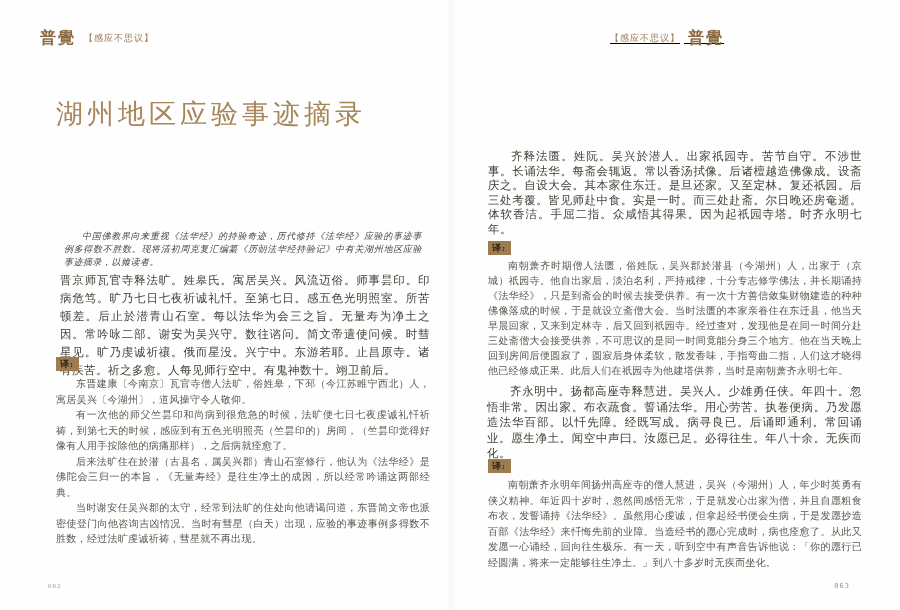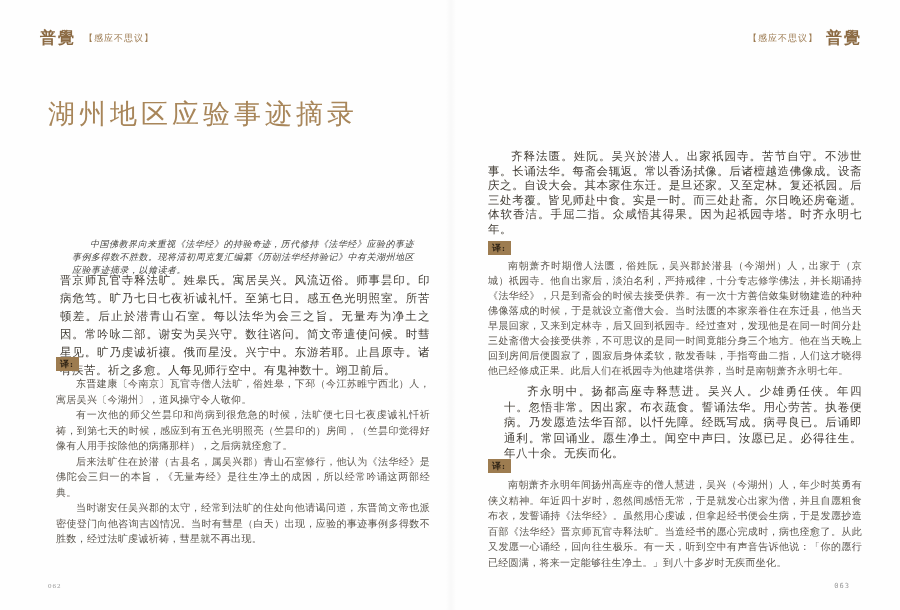--- a/index.html
+++ b/index.html
@@ -11,49 +11,49 @@
   .book{position:absolute;inset:0;background:#fefefe;}
   .gutter{
     position:absolute;left:446px;top:0;width:10px;height:610px;
     background:linear-gradient(90deg,rgba(0,0,0,0) 0%,rgba(0,0,0,0.025) 50%,rgba(0,0,0,0) 100%);
   }
   .page{position:absolute;top:0;height:495px;}
   .page-left{left:40px;width:392px;}
   .page-right{left:468px;width:394px;}
 
   .hdr{position:absolute;top:28px;left:0;right:0;white-space:nowrap;}
-  .hdr-right{text-align:right;}
+  .hdr-right{text-align:center;text-decoration:underline;}
   .brand{
     font-size:16px;font-weight:bold;color:#8b6a43;letter-spacing:2px;
     vertical-align:middle;
   }
   .tagline{
     font-size:9px;color:#9c7a50;letter-spacing:1px;vertical-align:middle;
     margin:0 4px;
   }
 
   .doc-title{
-    position:absolute;top:96px;left:8px;margin:0;
+    position:absolute;top:96px;left:16px;margin:0;
     font-size:27px;font-weight:normal;color:#a8865a;letter-spacing:4px;
   }
 
   .intro{
-    position:absolute;top:222px;left:16px;right:2px;margin:16px;
+    position:absolute;top:222px;left:16px;right:2px;margin:8px;
     font-size:9px;line-height:13px;color:#474743;font-style:italic;
     text-indent:2em;text-align:justify;letter-spacing:0.5px;
   }
 
   .passage{
     margin:0;font-size:11.5px;color:#433e36;text-align:justify;
     letter-spacing:0.5px;
     font-family:Liberation Serif, serif;
   }
   .passage-left{position:absolute;top:271px;left:20px;right:2px;line-height:18px;}
   .passage-r1{position:absolute;top:149px;left:20px;right:0;line-height:14.5px;text-indent:2em;}
-  .passage-r2{position:absolute;top:384px;left:36px;right:0;line-height:15.5px;text-indent:2em;}
+  .passage-r2{position:absolute;top:384px;left:19px;right:0;line-height:15.5px;text-indent:2em;}
 
   .trans-label{
     position:absolute;display:inline-block;
     background:#9d7c50;color:#2e2315;
     font-size:9px;font-weight:bold;line-height:12px;
     padding:1px 5px 1px 4px;letter-spacing:1px;
   }
   .tl-left{top:357px;left:16px;}
   .tl-r1{top:241px;left:20px;}
   .tl-r2{top:459px;left:20px;}
@@ -116,18 +116,18 @@
 
     <div class="translation trans-r1">
       <p>南朝萧齐时期僧人法匮，俗姓阮，吴兴郡於潜县（今湖州）人，出家于（京城）祇园寺。他自出家后，淡泊名利，严持戒律，十分专志修学佛法，并长期诵持《法华经》，只是到斋会的时候去接受供养。有一次十方善信敛集财物建造的种种佛像落成的时候，于是就设立斋僧大会。当时法匮的本家亲眷住在东迁县，他当天早晨回家，又来到定林寺，后又回到祇园寺。经过查对，发现他是在同一时间分赴三处斋僧大会接受供养，不可思议的是同一时间竟能分身三个地方。他在当天晚上回到房间后便圆寂了，圆寂后身体柔软，散发香味，手指弯曲二指，人们这才晓得他已经修成正果。此后人们在祇园寺为他建塔供养，当时是南朝萧齐永明七年。</p>
     </div>
 
     <p class="passage passage-r2">齐永明中。扬都高座寺释慧进。吴兴人。少雄勇任侠。年四十。忽悟非常。因出家。布衣蔬食。誓诵法华。用心劳苦。执卷便病。乃发愿造法华百部。以忏先障。经既写成。病寻良已。后诵即通利。常回诵业。愿生净土。闻空中声曰。汝愿已足。必得往生。年八十余。无疾而化。</p>
 
     <span class="trans-label tl-r2">译:</span>
 
     <div class="translation trans-r2">
-      <p>南朝萧齐永明年间扬州高座寺的僧人慧进，吴兴（今湖州）人，年少时英勇有侠义精神。年近四十岁时，忽然间感悟无常，于是就发心出家为僧，并且自愿粗食布衣，发誓诵持《法华经》。虽然用心虔诚，但拿起经书便会生病，于是发愿抄造百部《法华经》晋京师瓦官寺释法旷。当造经书的愿心完成时，病也痊愈了。从此又发愿一心诵经，回向往生极乐。有一天，听到空中有声音告诉他说：「你的愿行已经圆满，将来一定能够往生净土。」到八十多岁时无疾而坐化。</p>
+      <p>南朝萧齐永明年间扬州高座寺的僧人慧进，吴兴（今湖州）人，年少时英勇有侠义精神。年近四十岁时，忽然间感悟无常，于是就发心出家为僧，并且自愿粗食布衣，发誓诵持《法华经》。虽然用心虔诚，但拿起经书便会生病，于是发愿抄造百部《法华经》来忏悔先前的业障。当造经书的愿心完成时，病也痊愈了。从此又发愿一心诵经，回向往生极乐。有一天，听到空中有声音告诉他说：「你的愿行已经圆满，将来一定能够往生净土。」到八十多岁时无疾而坐化。</p>
     </div>
 
     <div class="pagenum pn-right">063</div>
   </div>
 </div>
 
 </body></html>

